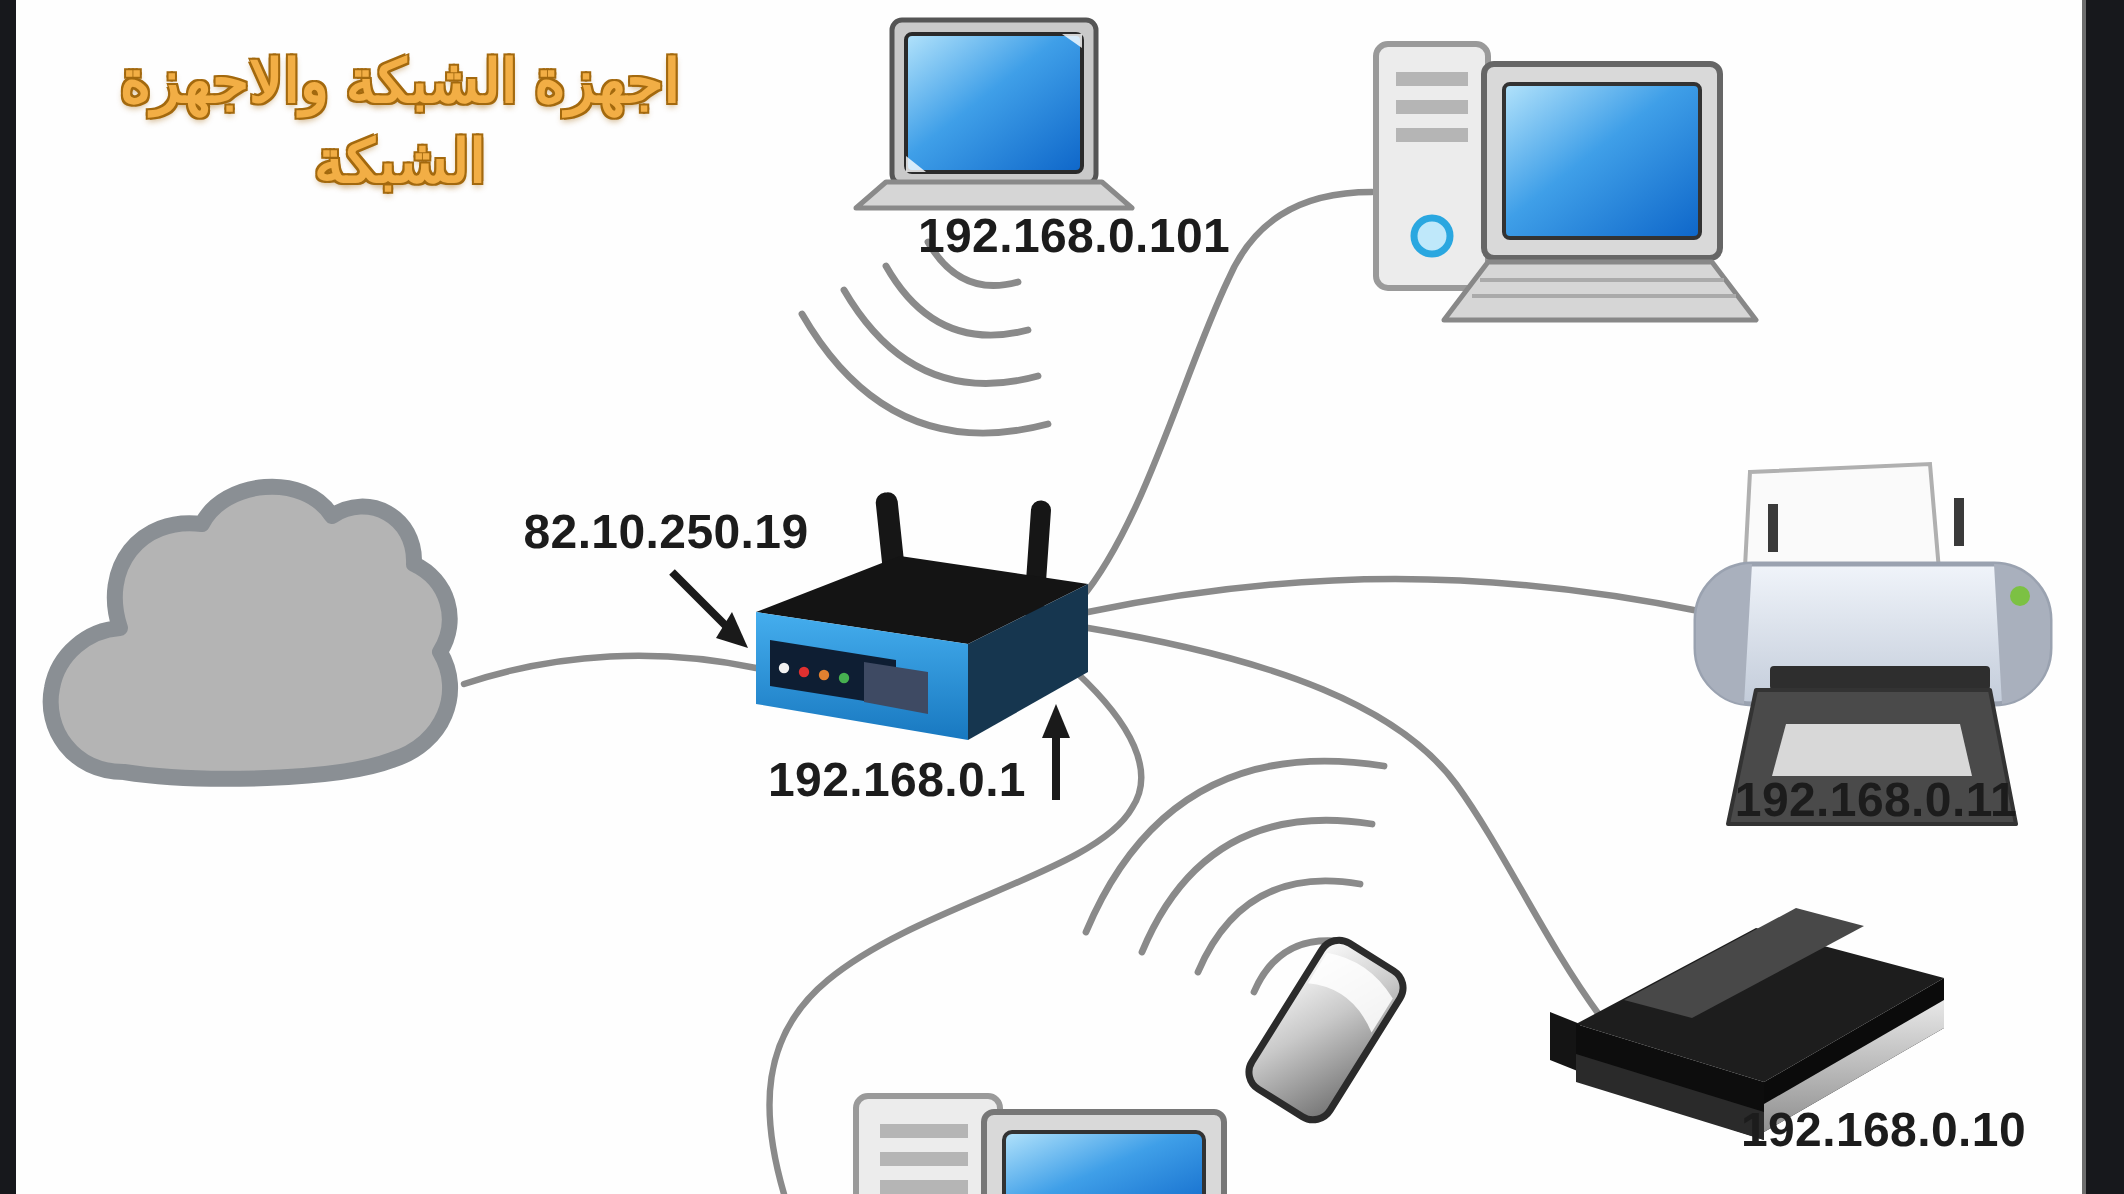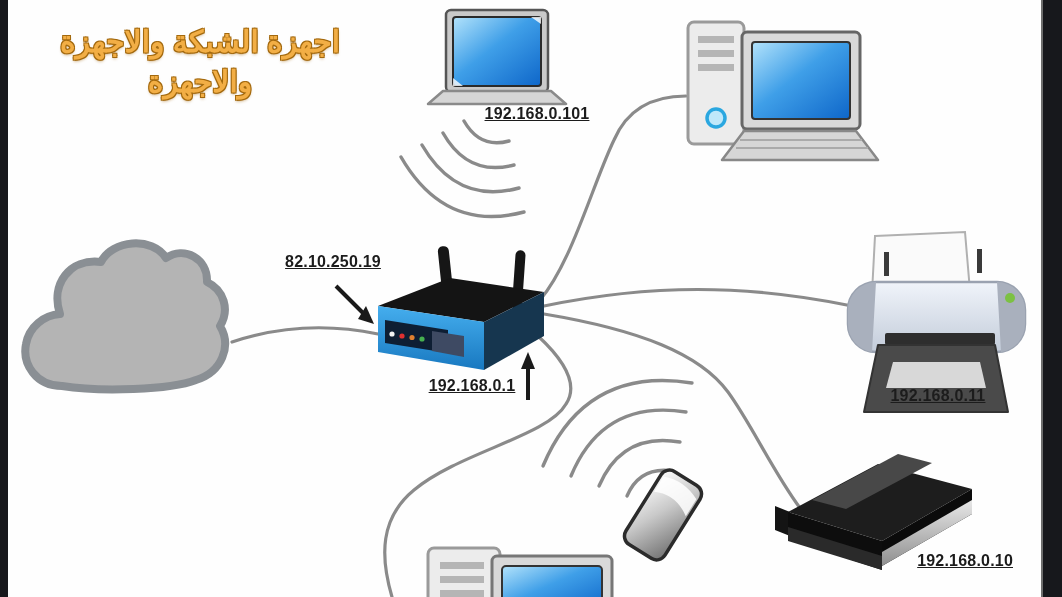--- a/index.html
+++ b/index.html
@@ -6,21 +6,21 @@
   .stage{
     position:relative;width:1062px;height:597px;background:#fefefe;
     overflow:hidden;font-family:"Liberation Sans",sans-serif;
   }
   .bar{position:absolute;top:0;height:597px;background:#17181c;}
   .bar-left{left:0;width:8px;}
   .bar-right{left:1041px;width:21px;border-left:2px solid #6e6e6e;}
   .canvas{position:absolute;left:0;top:0;}
   .lbl{
     position:absolute;width:170px;text-align:center;
-    font-size:16px;font-weight:bold;color:#1c1c1c;letter-spacing:.2px;text-decoration:underline;
+    font-size:24px;font-weight:bold;color:#1c1c1c;letter-spacing:.2px;
   }
   .title{
     position:absolute;left:30px;top:22px;width:340px;text-align:center;
     direction:rtl;font-size:30px;line-height:40px;font-weight:bold;
     color:#f2ae45;
     text-shadow:-1px -1px 0 #a3690e,1px -1px 0 #a3690e,-1px 1px 0 #a3690e,1px 1px 0 #a3690e,0 2px 3px rgba(160,100,10,.45);
   }
   .isp-text{
     position:absolute;left:68px;top:300px;width:100px;
     font-size:42px;color:#e3e3e3;letter-spacing:2px;font-weight:normal;
@@ -166,30 +166,30 @@
       <rect x="440" y="562" width="44" height="7" fill="#b5b5b5"></rect>
       <rect x="440" y="576" width="44" height="7" fill="#b5b5b5"></rect>
       <rect x="440" y="590" width="44" height="7" fill="#b5b5b5"></rect>
       <rect x="492" y="556" width="120" height="55" rx="5" fill="#d9d9d9" stroke="#777" stroke-width="3"></rect>
       <rect x="502" y="566" width="100" height="45" rx="4" fill="url(#lcd)" stroke="#333" stroke-width="2"></rect>
     </g>
   </svg>
 
   <div class="title" dir="rtl">
     <div>اجهزة الشبكة والاجهزة</div>
-    <div>والاجهزة</div>
+    <div>الشبكة</div>
   </div>
 
 
   <div class="lbl" style="left:452px;top:105px;">192.168.0.101</div>
 
 
   <div class="lbl" style="left:258px;top:253px;width:150px;">82.10.250.19</div>
 
-  <div class="lbl" style="left:412px;top:377px;width:120px;">192.168.0.1</div>
+  <div class="lbl" style="left:384px;top:377px;width:120px;">192.168.0.1</div>
 
   <div class="lbl" style="left:853px;top:387px;">192.168.0.11</div>
 
   <div class="lbl" style="left:843px;top:552px;text-align:right;">192.168.0.10</div>
 
 
   <div class="bar bar-left"></div>
   <div class="bar bar-right"></div>
 </div>
 

